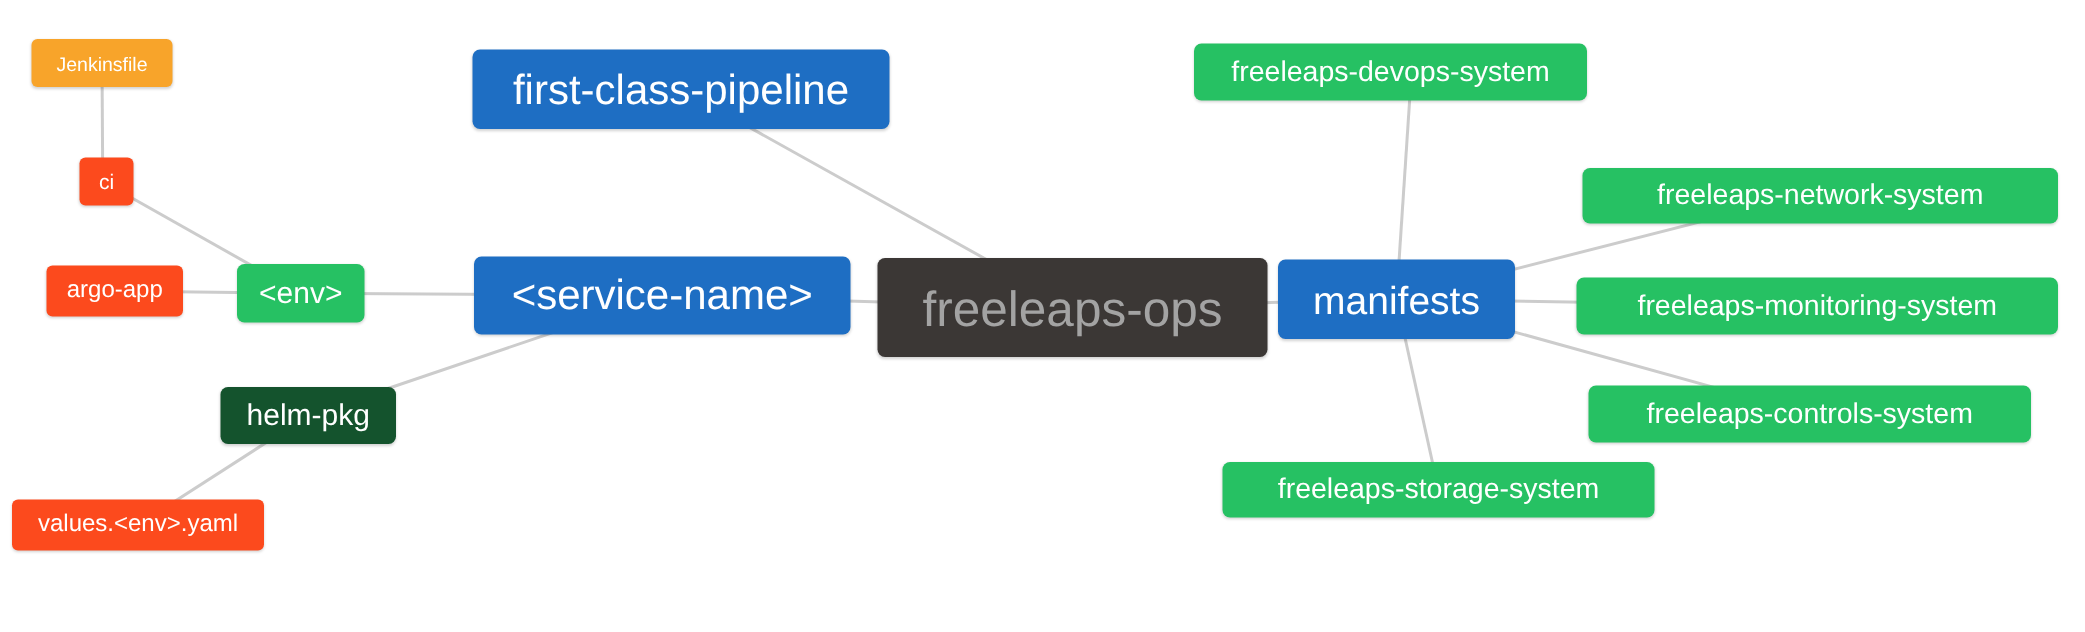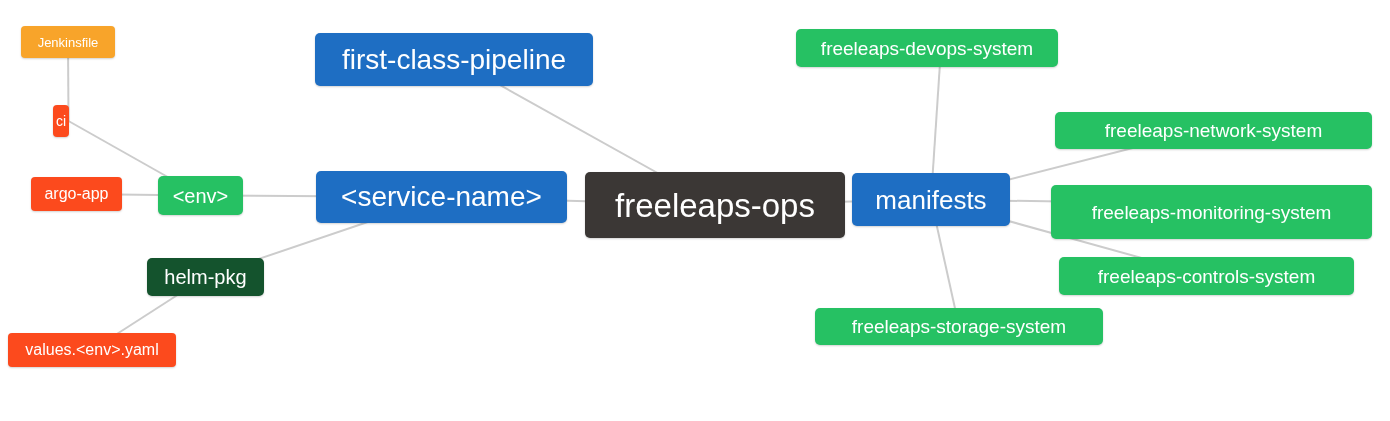--- a/index.html
+++ b/index.html
@@ -50,28 +50,28 @@
       <line x1="92" y1="350" x2="205.5" y2="277" stroke="#cccccc" stroke-width="2"></line>
       <line x1="454" y1="59.5" x2="715" y2="205" stroke="#cccccc" stroke-width="2"></line>
       <line x1="441.5" y1="197" x2="715" y2="205" stroke="#cccccc" stroke-width="2"></line>
       <line x1="715" y1="205" x2="931" y2="199.5" stroke="#cccccc" stroke-width="2"></line>
       <line x1="931" y1="199.5" x2="941" y2="48" stroke="#cccccc" stroke-width="2"></line>
       <line x1="931" y1="199.5" x2="1201.5" y2="130.5" stroke="#cccccc" stroke-width="2"></line>
       <line x1="931" y1="199.5" x2="1211.5" y2="204" stroke="#cccccc" stroke-width="2"></line>
       <line x1="931" y1="199.5" x2="1206.5" y2="276" stroke="#cccccc" stroke-width="2"></line>
       <line x1="931" y1="199.5" x2="959" y2="326.5" stroke="#cccccc" stroke-width="2"></line>
     </svg>
-<div class="node" style="left: 585px; top: 172px; width: 260px; height: 66px; background: rgb(59, 55, 53); font-size: 33px; color: #ffffff; border-radius: 5px;">freeleaps-ops</div>
+<div class="node" style="left: 585px; top: 172px; width: 260px; height: 66px; background: rgb(59, 55, 53); font-size: 33px; color: #a3a3a3; border-radius: 5px;">freeleaps-ops</div>
     <div class="node" style="left: 315px; top: 33px; width: 278px; height: 53px; background: rgb(30, 110, 195); font-size: 28px; color: rgb(255, 255, 255); border-radius: 5px;">first-class-pipeline</div>
     <div class="node" style="left: 316px; top: 171px; width: 251px; height: 52px; background: rgb(30, 110, 195); font-size: 28px; color: rgb(255, 255, 255); border-radius: 5px;">&lt;service-name&gt;</div>
     <div class="node" style="left: 852px; top: 173px; width: 158px; height: 53px; background: rgb(30, 110, 195); font-size: 26px; color: rgb(255, 255, 255); border-radius: 5px;">manifests</div>
     <div class="node" style="left: 158px; top: 176px; width: 85px; height: 39px; background: rgb(38, 193, 99); font-size: 20px; color: rgb(255, 255, 255); border-radius: 5px;">&lt;env&gt;</div>
     <div class="node" style="left: 147px; top: 258px; width: 117px; height: 38px; background: #14532d; font-size: 20px; color: rgb(255, 255, 255); border-radius: 5px;">helm-pkg</div>
     <div class="node" style="left: 21px; top: 26px; width: 94px; height: 32px; background: rgb(248, 164, 42); font-size: 13px; color: rgb(255, 255, 255); border-radius: 4px;">Jenkinsfile</div>
-    <div class="node" style="left: 53px; top: 105px; width: 16px; height: 32px; background: rgb(252, 74, 29); font-size: 14px; color: rgb(255, 255, 255); border-radius: 4px;">ci</div>
+    <div class="node" style="left: 53px; top: 105px; width: 36px; height: 32px; background: rgb(252, 74, 29); font-size: 14px; color: rgb(255, 255, 255); border-radius: 4px;">ci</div>
     <div class="node" style="left: 31px; top: 177px; width: 91px; height: 34px; background: rgb(252, 74, 29); font-size: 16px; color: rgb(255, 255, 255); border-radius: 4px;">argo-app</div>
     <div class="node" style="left: 8px; top: 333px; width: 168px; height: 34px; background: rgb(252, 74, 29); font-size: 16px; color: rgb(255, 255, 255); border-radius: 4px;">values.&lt;env&gt;.yaml</div>
     <div class="node" style="left: 796px; top: 29px; width: 262px; height: 38px; background: rgb(38, 193, 99); font-size: 19px; color: rgb(255, 255, 255); border-radius: 5px;">freeleaps-devops-system</div>
     <div class="node" style="left: 1055px; top: 112px; width: 317px; height: 37px; background: rgb(38, 193, 99); font-size: 19px; color: rgb(255, 255, 255); border-radius: 5px;">freeleaps-network-system</div>
-    <div class="node" style="left: 1051px; top: 185px; width: 321px; height: 54px; background: rgb(38, 193, 99); font-size: 19px; color: rgb(255, 255, 255); border-radius: 5px;">freeleaps-monitoring-system</div>
+    <div class="node" style="left: 1051px; top: 185px; width: 321px; height: 38px; background: rgb(38, 193, 99); font-size: 19px; color: rgb(255, 255, 255); border-radius: 5px;">freeleaps-monitoring-system</div>
     <div class="node" style="left: 1059px; top: 257px; width: 295px; height: 38px; background: rgb(38, 193, 99); font-size: 19px; color: rgb(255, 255, 255); border-radius: 5px;">freeleaps-controls-system</div>
     <div class="node" style="left: 815px; top: 308px; width: 288px; height: 37px; background: rgb(38, 193, 99); font-size: 19px; color: rgb(255, 255, 255); border-radius: 5px;">freeleaps-storage-system</div>
   </div>
 
 </body></html>

